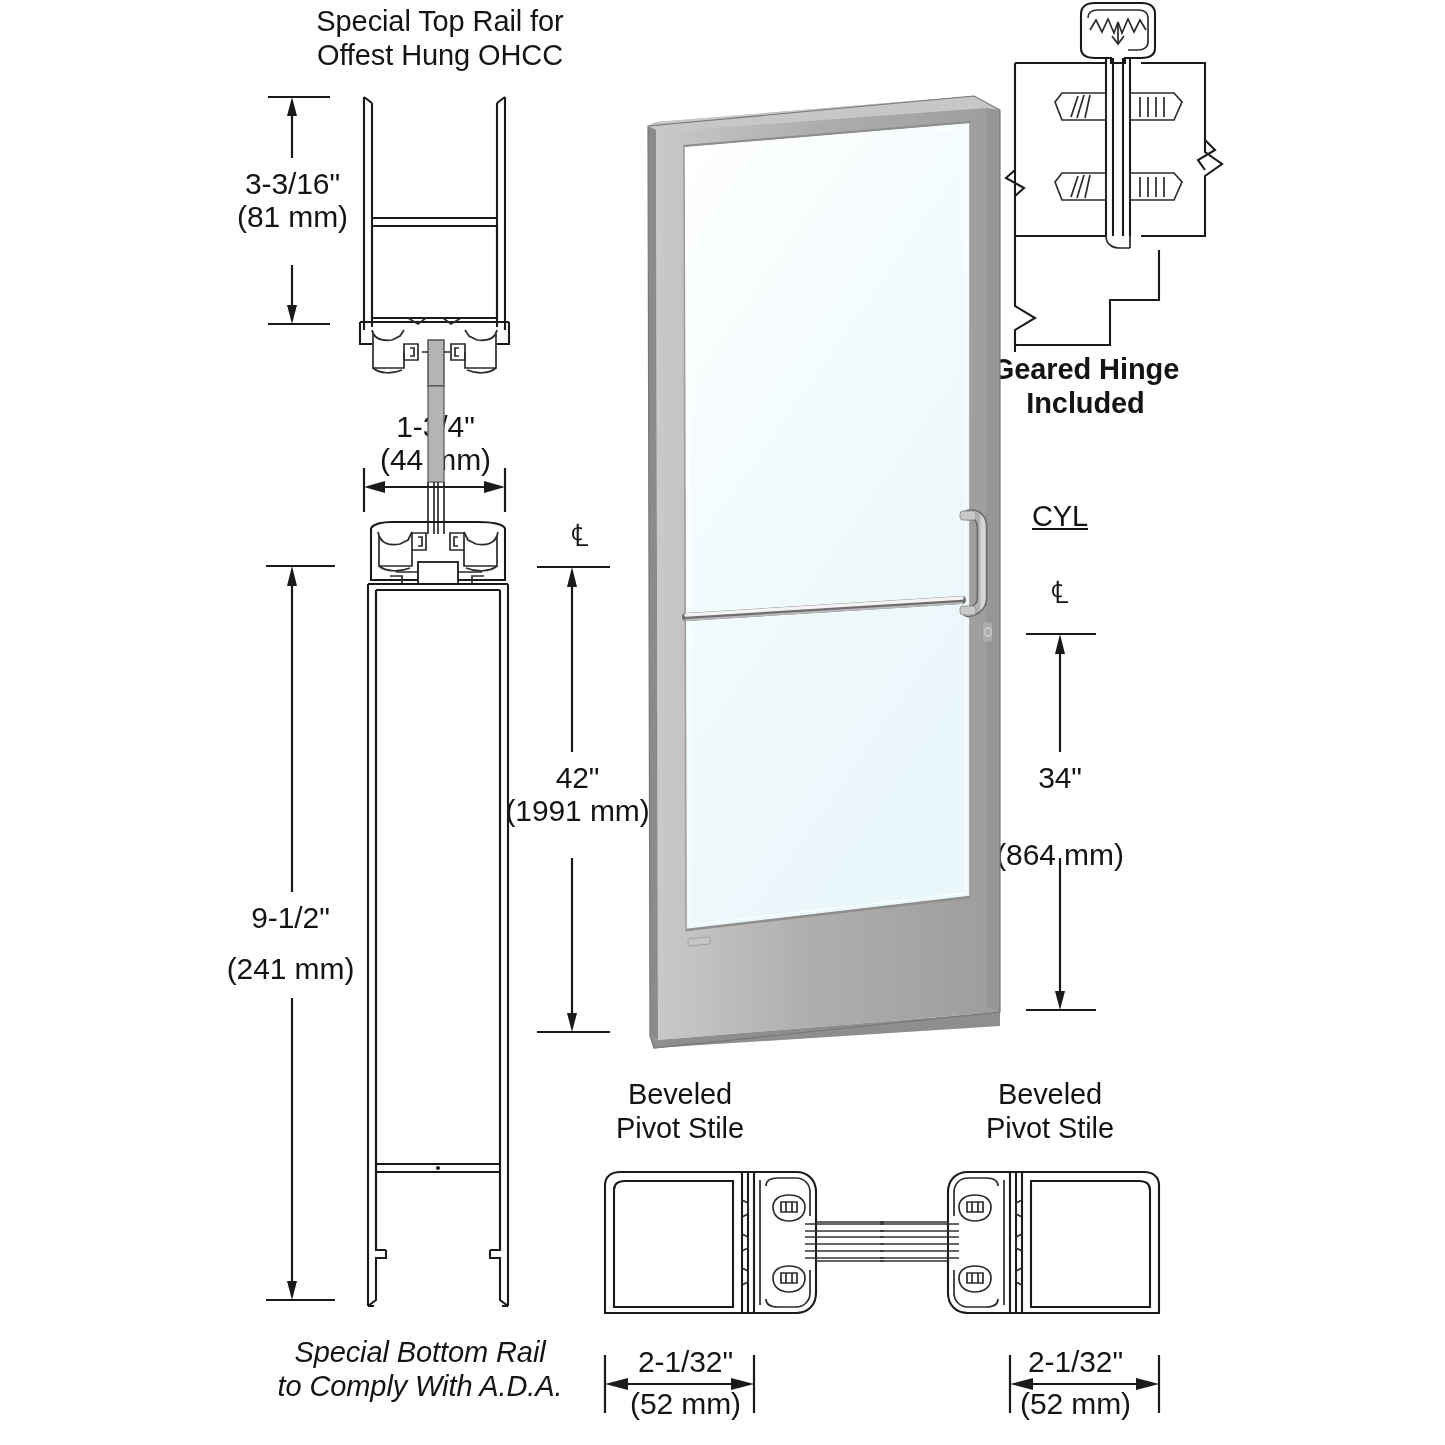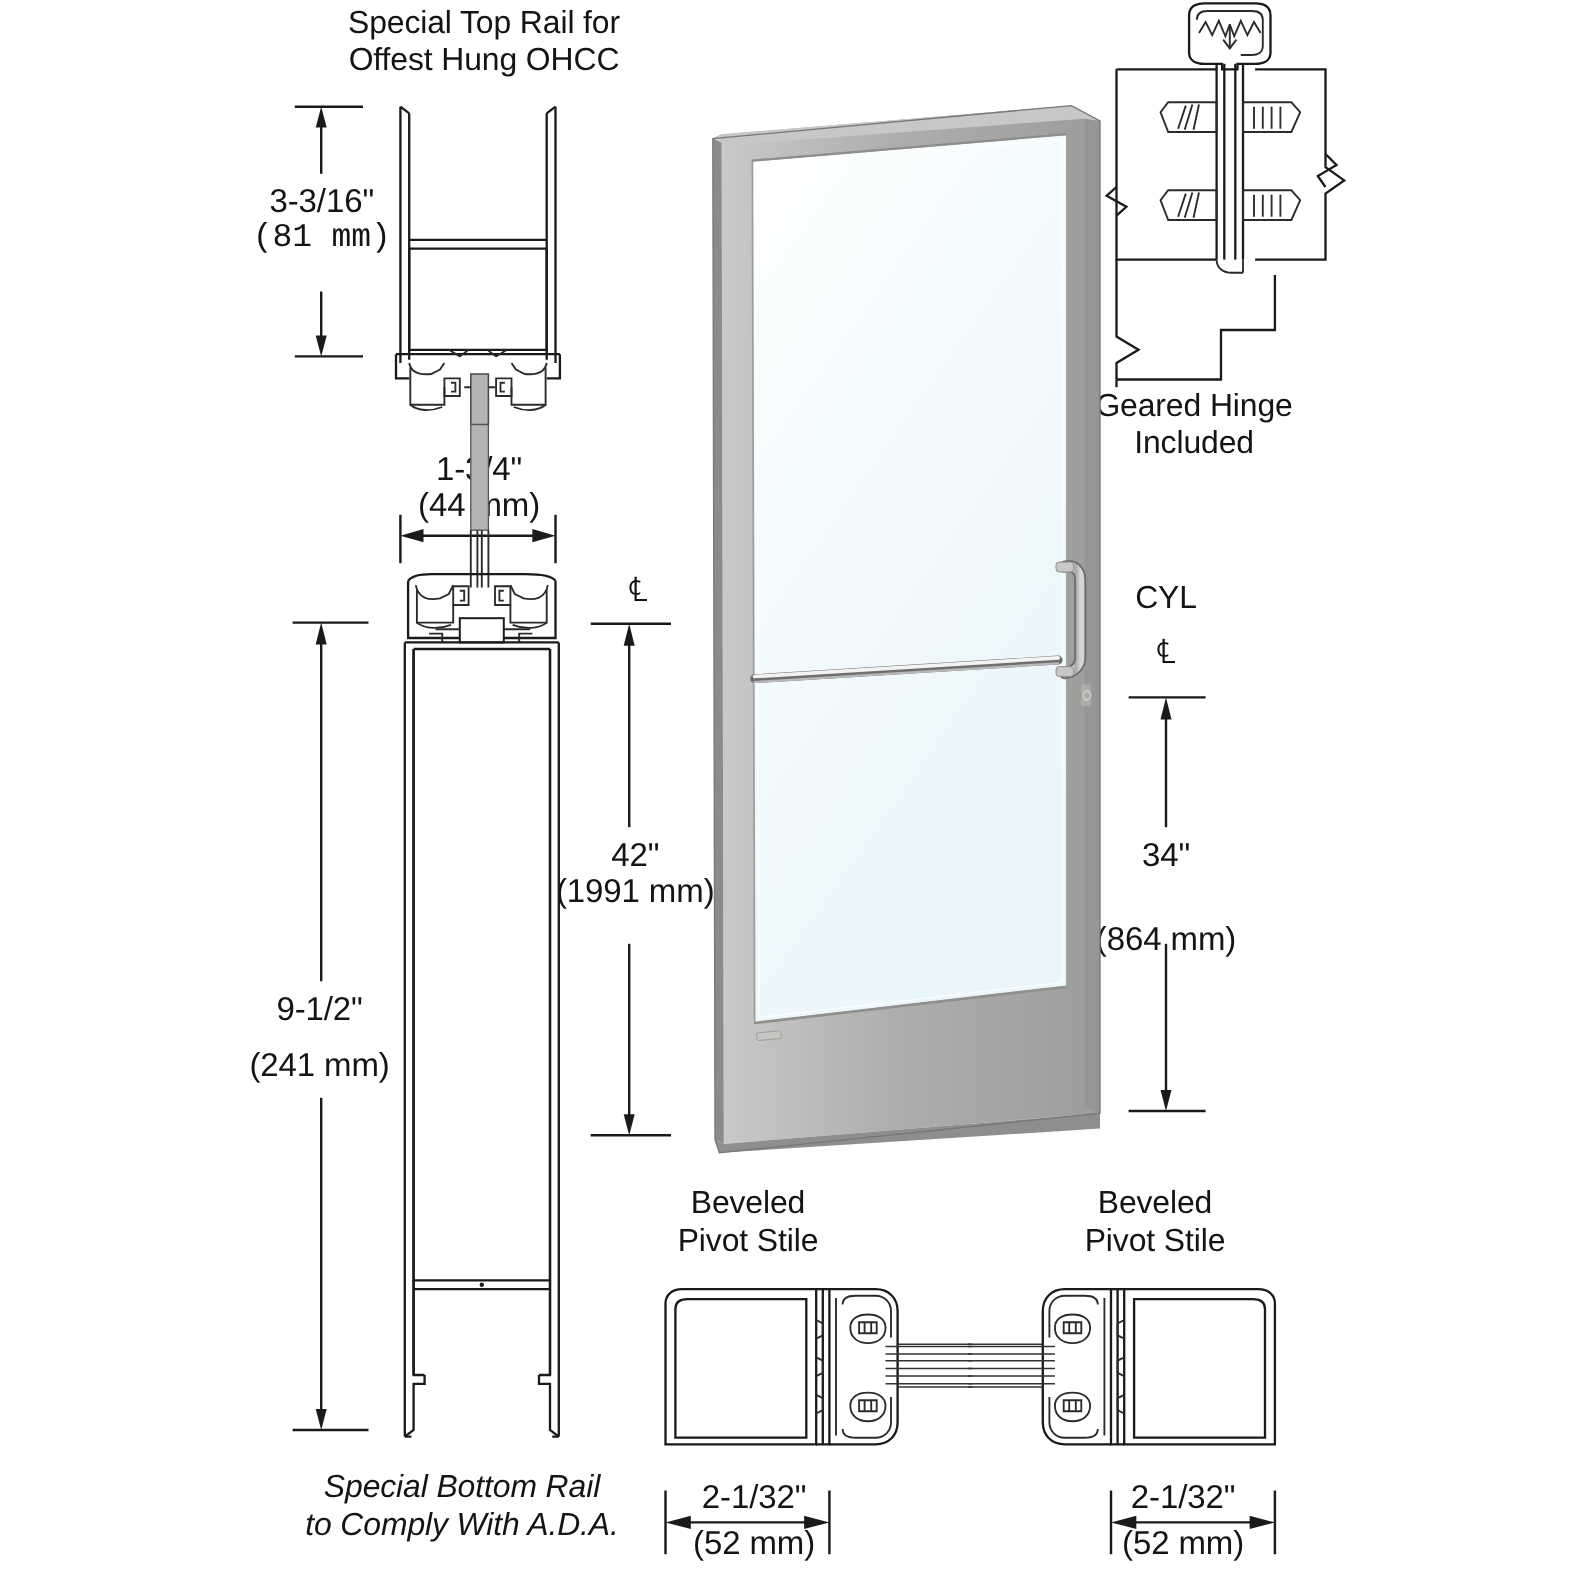--- a/index.html
+++ b/index.html
@@ -46,37 +46,37 @@
 </style>
 </head>
 <body>
 
 <div class="stage">
 
   <div class="lbl" style="left:255px; top:5px; width:370px;">Special Top Rail for
 Offest Hung OHCC</div>
 
   <div class="lbl dim" style="left:205px; top:167px; width:175px;">3-3/16"</div>
-  <div class="lbl dim" style="left:205px; top:200px; width:175px;font-family:Liberation Mono, monospace;">(81 mm)</div>
+  <div class="lbl dim" style="left:205px; top:200px; width:175px;">(81 mm)</div>
 
   <div class="lbl dim" style="left:348px; top:410px; width:175px;">1-3/4"</div>
   <div class="lbl dim" style="left:348px; top:443px; width:175px;">(44 mm)</div>
 
   <div class="cl-sym" style="left:490px; top:513px; width:180px;">℄</div>
 
   <div class="lbl dim" style="left:495px; top:761px; width:165px;">42"</div>
   <div class="lbl dim" style="left:495px; top:794px; width:165px;">(1991 mm)</div>
 
   <div class="lbl dim" style="left:203px; top:901px; width:175px;">9-1/2"</div>
   <div class="lbl dim" style="left:203px; top:952px; width:175px;">(241 mm)</div>
 
-  <div class="lbl" style="left:978px; top:353px; width:215px;">Geared Hinge
+  <div class="lbl" style="left:978px; top:353px; width:215px;font-weight:bold;">Geared Hinge
 Included</div>
 
-  <div class="lbl" style="left:995px; top:528px; width:130px;">CYL</div>
+  <div class="lbl" style="left:995px; top:500px; width:130px;text-decoration:underline;">CYL</div>
   <div class="cl-sym" style="left:995px; top:570px; width:130px;">℄</div>
 
   <div class="lbl dim" style="left:985px; top:761px; width:150px;">34"</div>
   <div class="lbl dim" style="left:985px; top:794px; width:150px;margin-top:44px;">(864 mm)</div>
 
   <div class="lbl" style="left:585px; top:1078px; width:190px;">Beveled
 Pivot Stile</div>
   <div class="lbl" style="left:955px; top:1078px; width:190px;">Beveled
 Pivot Stile</div>
 

